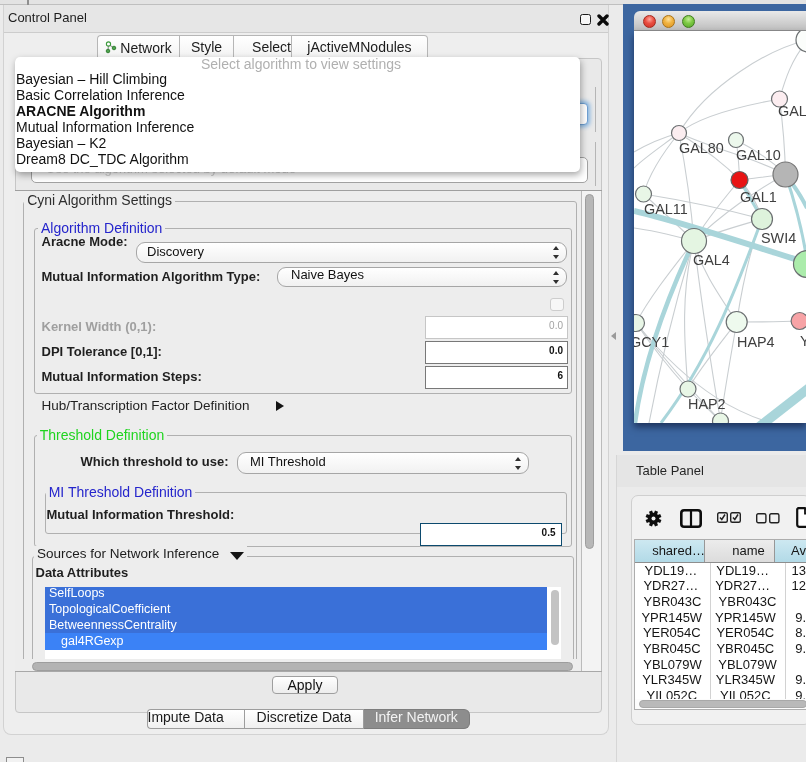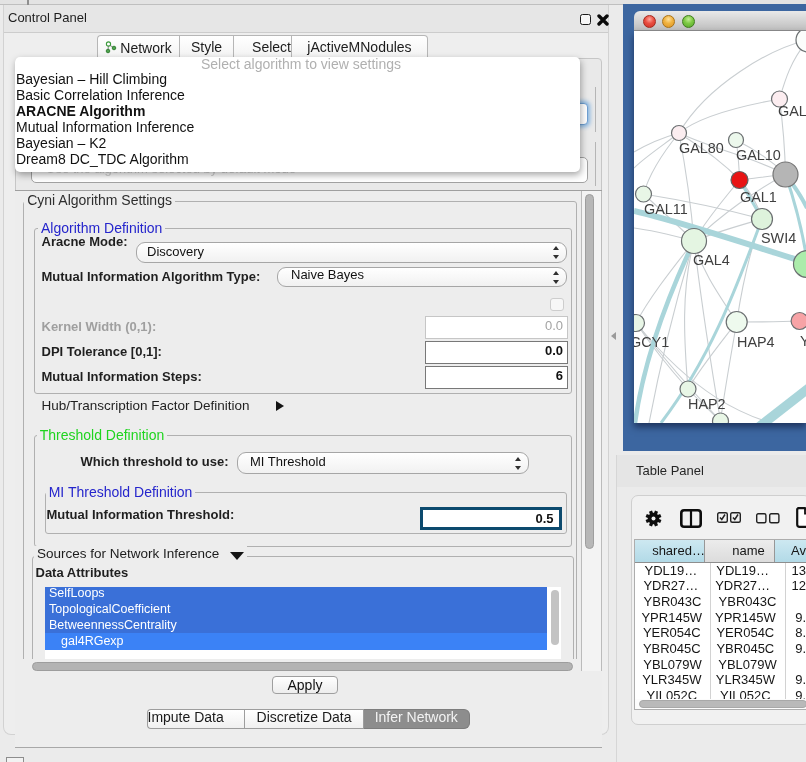--- a/index.html
+++ b/index.html
@@ -5,21 +5,21 @@
 * { margin:0; padding:0; box-sizing:border-box; }
 html,body { width:806px; height:762px; overflow:hidden; }
 body { position:relative; font-family:"Liberation Sans", sans-serif; background:#ebebeb; }
 .abs { position:absolute; }
 .b13 { font-weight:bold; font-size:13px; color:#1f1f1f; white-space:nowrap; }
 .r13 { font-size:13px; color:#1f1f1f; white-space:nowrap; }
 .gray { color:#9f9f9f; }
 .fs { position:absolute; border:1px solid #b0b0b0; border-radius:3px; }
 .fslab { position:absolute; font-size:14px; background:#ededed; padding:0 3px; white-space:nowrap; }
 .combo { position:absolute; background:linear-gradient(#ffffff,#f1f1f1); border:1px solid #a6a6a6; border-radius:9px; font-size:13px; color:#111; }
-.field { position:absolute; background:#fff; font-size:13px; text-align:right; }
+.field { position:absolute; background:#fff; font-size:10px; text-align:right; }
 .spin { position:absolute; right:5px; top:50%; margin-top:-6.5px; width:9px; height:13px; }
 .spin::before { content:""; position:absolute; top:0; left:1px; border-left:3.5px solid transparent; border-right:3.5px solid transparent; border-bottom:4px solid #2f2f2f; }
 .spin::after { content:""; position:absolute; bottom:0; left:1px; border-left:3.5px solid transparent; border-right:3.5px solid transparent; border-top:4px solid #2f2f2f; }
 .trow { display:flex; height:15.7px; line-height:15.7px; }
 .tc1 { width:75px; text-align:center; }
 .tc2 { width:75px; text-align:center; }
 .tc3 { padding-left:13px; }
 </style>
 </head>
 <body>
@@ -52,21 +52,21 @@
     <div style="width:136px;background:linear-gradient(#ffffff,#f2f2f2);border:1px solid #b6b6b6;border-left:none;border-radius:0 4px 0 0;text-align:center;line-height:23px;">jActiveMNodules</div>
   </div>
 
   <div class="abs" style="left:558px;top:98px;width:26px;height:22px;background:#fff;border:1px solid #6f9fd0;border-radius:4px;box-shadow:0 0 4px 1.5px #85b4e0;"></div>
   <div class="abs" style="left:591px;top:82px;width:1px;height:45px;background:#b5b5b5;"></div>
   <div class="abs" style="left:591px;top:137px;width:1px;height:44px;background:#b5b5b5;"></div>
 
   <div class="abs" style="left:27px;top:152px;width:557px;height:26px;background:#fff;border:1px solid #a2a2a2;border-radius:5px;"></div>
   <div class="abs" style="left:42px;top:156px;font-size:13px;color:#d2d2d2;white-space:nowrap;">Use the algorithm selected by default mode</div>
 
-  <div class="abs" style="left:11px;top:185px;width:587px;height:558px;border-top:1px solid #9f9f9f;border-bottom:1px solid #a8a8a8;background:#ededed;text-decoration:underline;">
+  <div class="abs" style="left:11px;top:185px;width:587px;height:482px;border-top:1px solid #9f9f9f;border-bottom:1px solid #a8a8a8;background:#ededed;text-decoration:underline;">
 
     <div class="abs" style="left:0;top:0;width:566px;height:468px;overflow:hidden;background:#ededed;" id="viewport">
 
       <div class="fs" style="left:8px;top:10px;width:554px;height:500px;"></div>
       <div class="fslab" style="left:9.2px;top:0.5px;color:#2e2e2e;">Cyni Algorithm Settings</div>
 
       <div class="fs" style="left:19px;top:37px;width:538px;height:166px;"></div>
       <div class="fslab" style="left:23px;top:28.6px;color:#2525cc;">Algorithm Definition</div>
       <div class="abs b13" style="left:26.5px;top:43px;">Aracne Mode:</div>
       <div class="combo" style="left:121px;top:51px;width:431px;height:21px;line-height:17.5px;padding-left:10px;">Discovery<span class="spin"></span></div>
@@ -82,21 +82,21 @@
       <div class="abs r13" style="left:26.5px;top:207px;font-size:13.5px;">Hub/Transcription Factor Definition</div>
       <div class="abs" style="left:261px;top:210px;width:0;height:0;border-top:5.5px solid transparent;border-bottom:5.5px solid transparent;border-left:8.5px solid #141414;"></div>
 
       <div class="fs" style="left:19px;top:244px;width:538px;height:112px;"></div>
       <div class="fslab" style="left:21.7px;top:236.3px;color:#1fd41f;">Threshold Definition</div>
       <div class="abs b13" style="left:65.5px;top:262.5px;">Which threshold to use:</div>
       <div class="combo" style="left:222px;top:261px;width:292px;height:22px;line-height:17.5px;padding-left:12px;">MI Threshold<span class="spin"></span></div>
       <div class="fs" style="left:30px;top:301px;width:522px;height:42px;"></div>
       <div class="fslab" style="left:30.7px;top:293.1px;color:#2525cc;">MI Threshold Definition</div>
       <div class="abs b13" style="left:31.5px;top:315.5px;">Mutual Information Threshold:</div>
-      <div class="field" style="left:404.5px;top:316px;width:142px;height:23px;border:3px solid #0c4a6e;color:#111;font-weight:bold;line-height:17.5px;padding-right:5px;">0.5</div>
+      <div class="field" style="left:404.5px;top:332px;width:142px;height:23px;border:1px solid #0c4a6e;color:#111;font-weight:bold;line-height:17.5px;padding-right:5px;">0.5</div>
 
       <div class="fs" style="left:17px;top:365px;width:542px;height:150px;"></div>
       <div class="fslab" style="left:19px;top:355px;color:#1c1c1c;font-size:13.5px;">Sources for Network Inference <span style="display:inline-block;width:0;height:0;border-left:7.5px solid transparent;border-right:7.5px solid transparent;border-top:8.5px solid #141414;margin-left:7px;position:relative;top:2px;"></span></div>
       <div class="abs b13" style="left:20.5px;top:373.5px;">Data Attributes</div>
       <div class="abs" style="left:30px;top:396px;width:516px;height:72px;background:#fff;overflow:hidden;">
         <div style="position:absolute;left:0;top:-2.5px;width:502px;font-size:12.5px;line-height:16.3px;color:#fff;">
           <div style="background:#3a70d8;padding-left:4px;">SelfLoops</div>
           <div style="background:#3a70d8;padding-left:4px;">TopologicalCoefficient</div>
           <div style="background:#3a70d8;padding-left:4px;">BetweennessCentrality</div>
           <div style="background:#3b82f6;padding-left:16px;">gal4RGexp</div>

